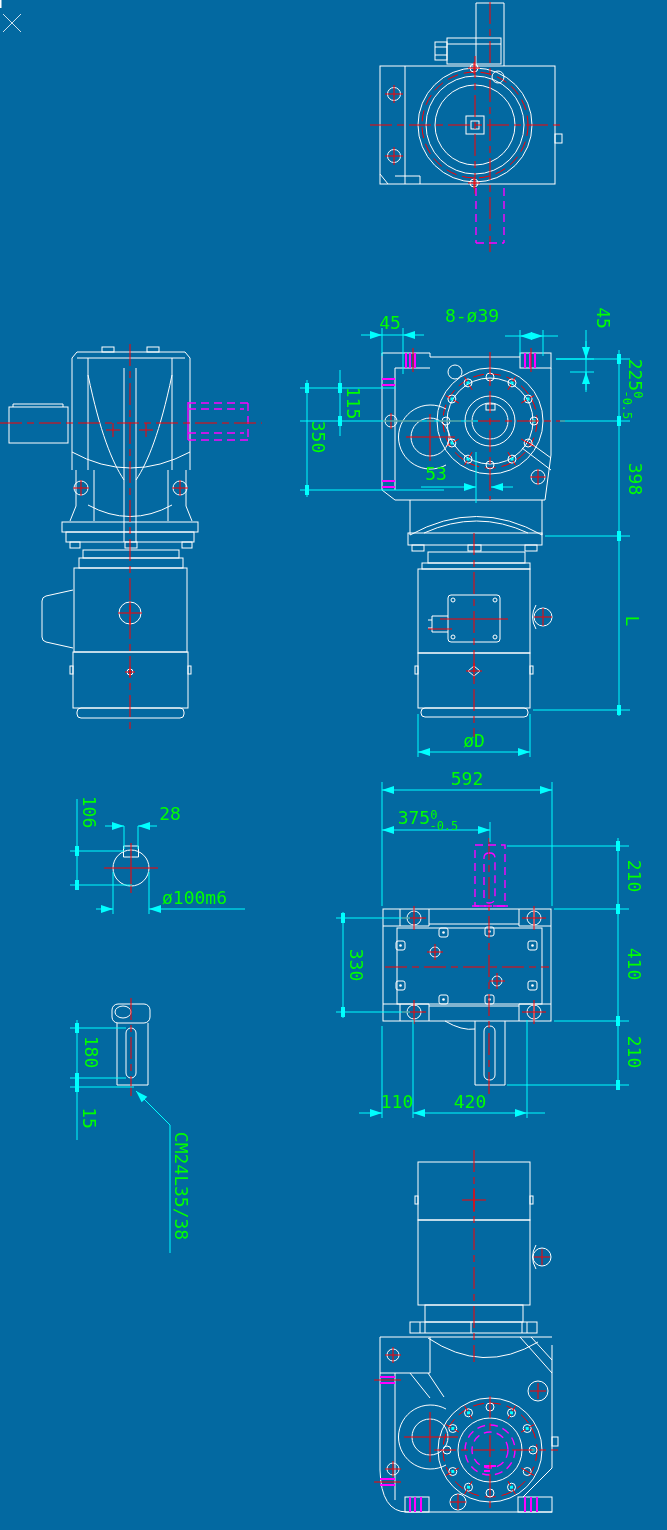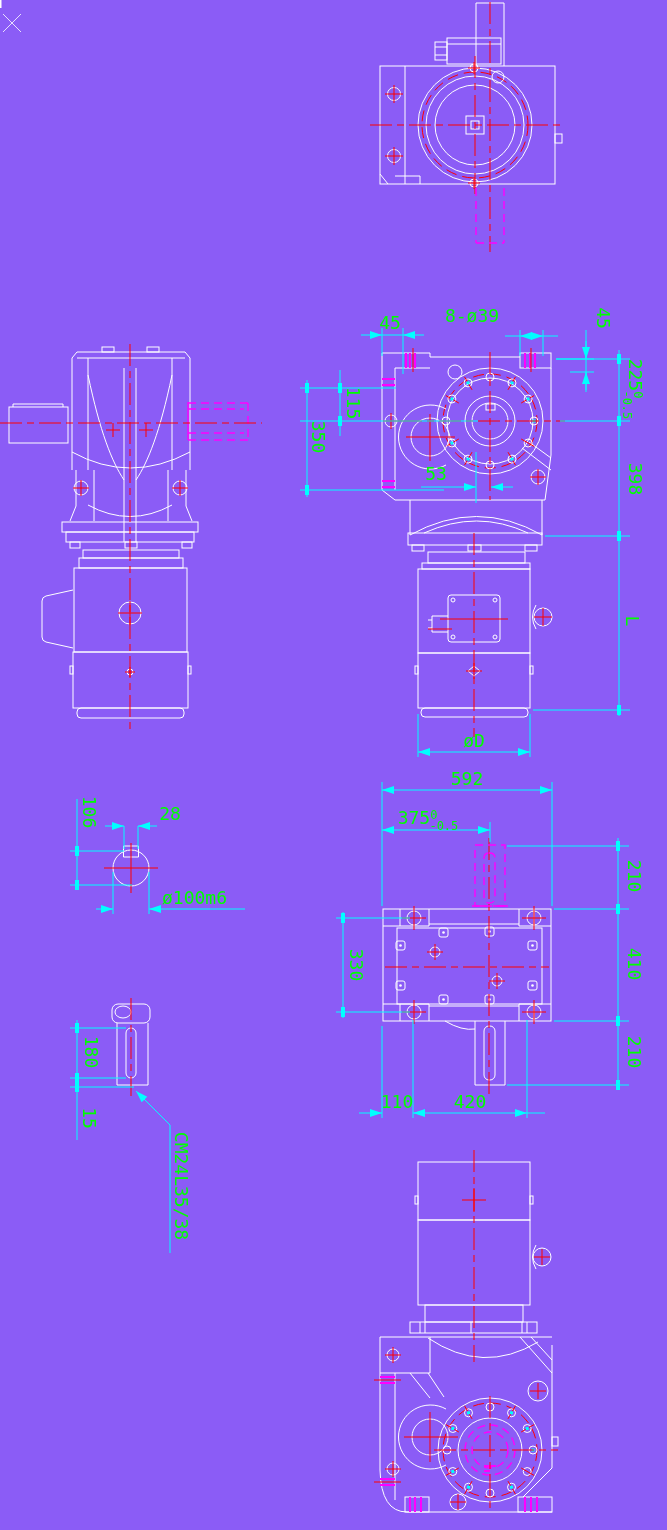--- a/index.html
+++ b/index.html
@@ -1,16 +1,16 @@
 <!DOCTYPE html>
 <html><head>
 <meta charset="utf-8">
 <style>
   html,body{margin:0;padding:0;background:#212830;}
-  #stage{position:relative;width:667px;height:1530px;background:#8b5cf6;overflow:hidden;}
+  #stage{position:relative;width:667px;height:1530px;background:#0369a1;overflow:hidden;}
   svg{display:block;}
   .w{fill:none;stroke:#ffffff;stroke-width:1;}
   .wt{fill:none;stroke:#ffffff;stroke-width:0.8;}
   .wf{fill:#ffffff;stroke:none;}
   .rc{fill:none;stroke:#ff0000;stroke-width:1;}
   .rd{fill:none;stroke:#ff0000;stroke-width:1;stroke-dasharray:11 6;}
   .cl{fill:none;stroke:#ff0000;stroke-width:1;stroke-dasharray:22 5 7 5;}
   .c{fill:none;stroke:#00ffff;stroke-width:1;}
   .cb{fill:#00ffff;stroke:none;}
   .m{fill:none;stroke:#ff00ff;stroke-width:1.4;}

